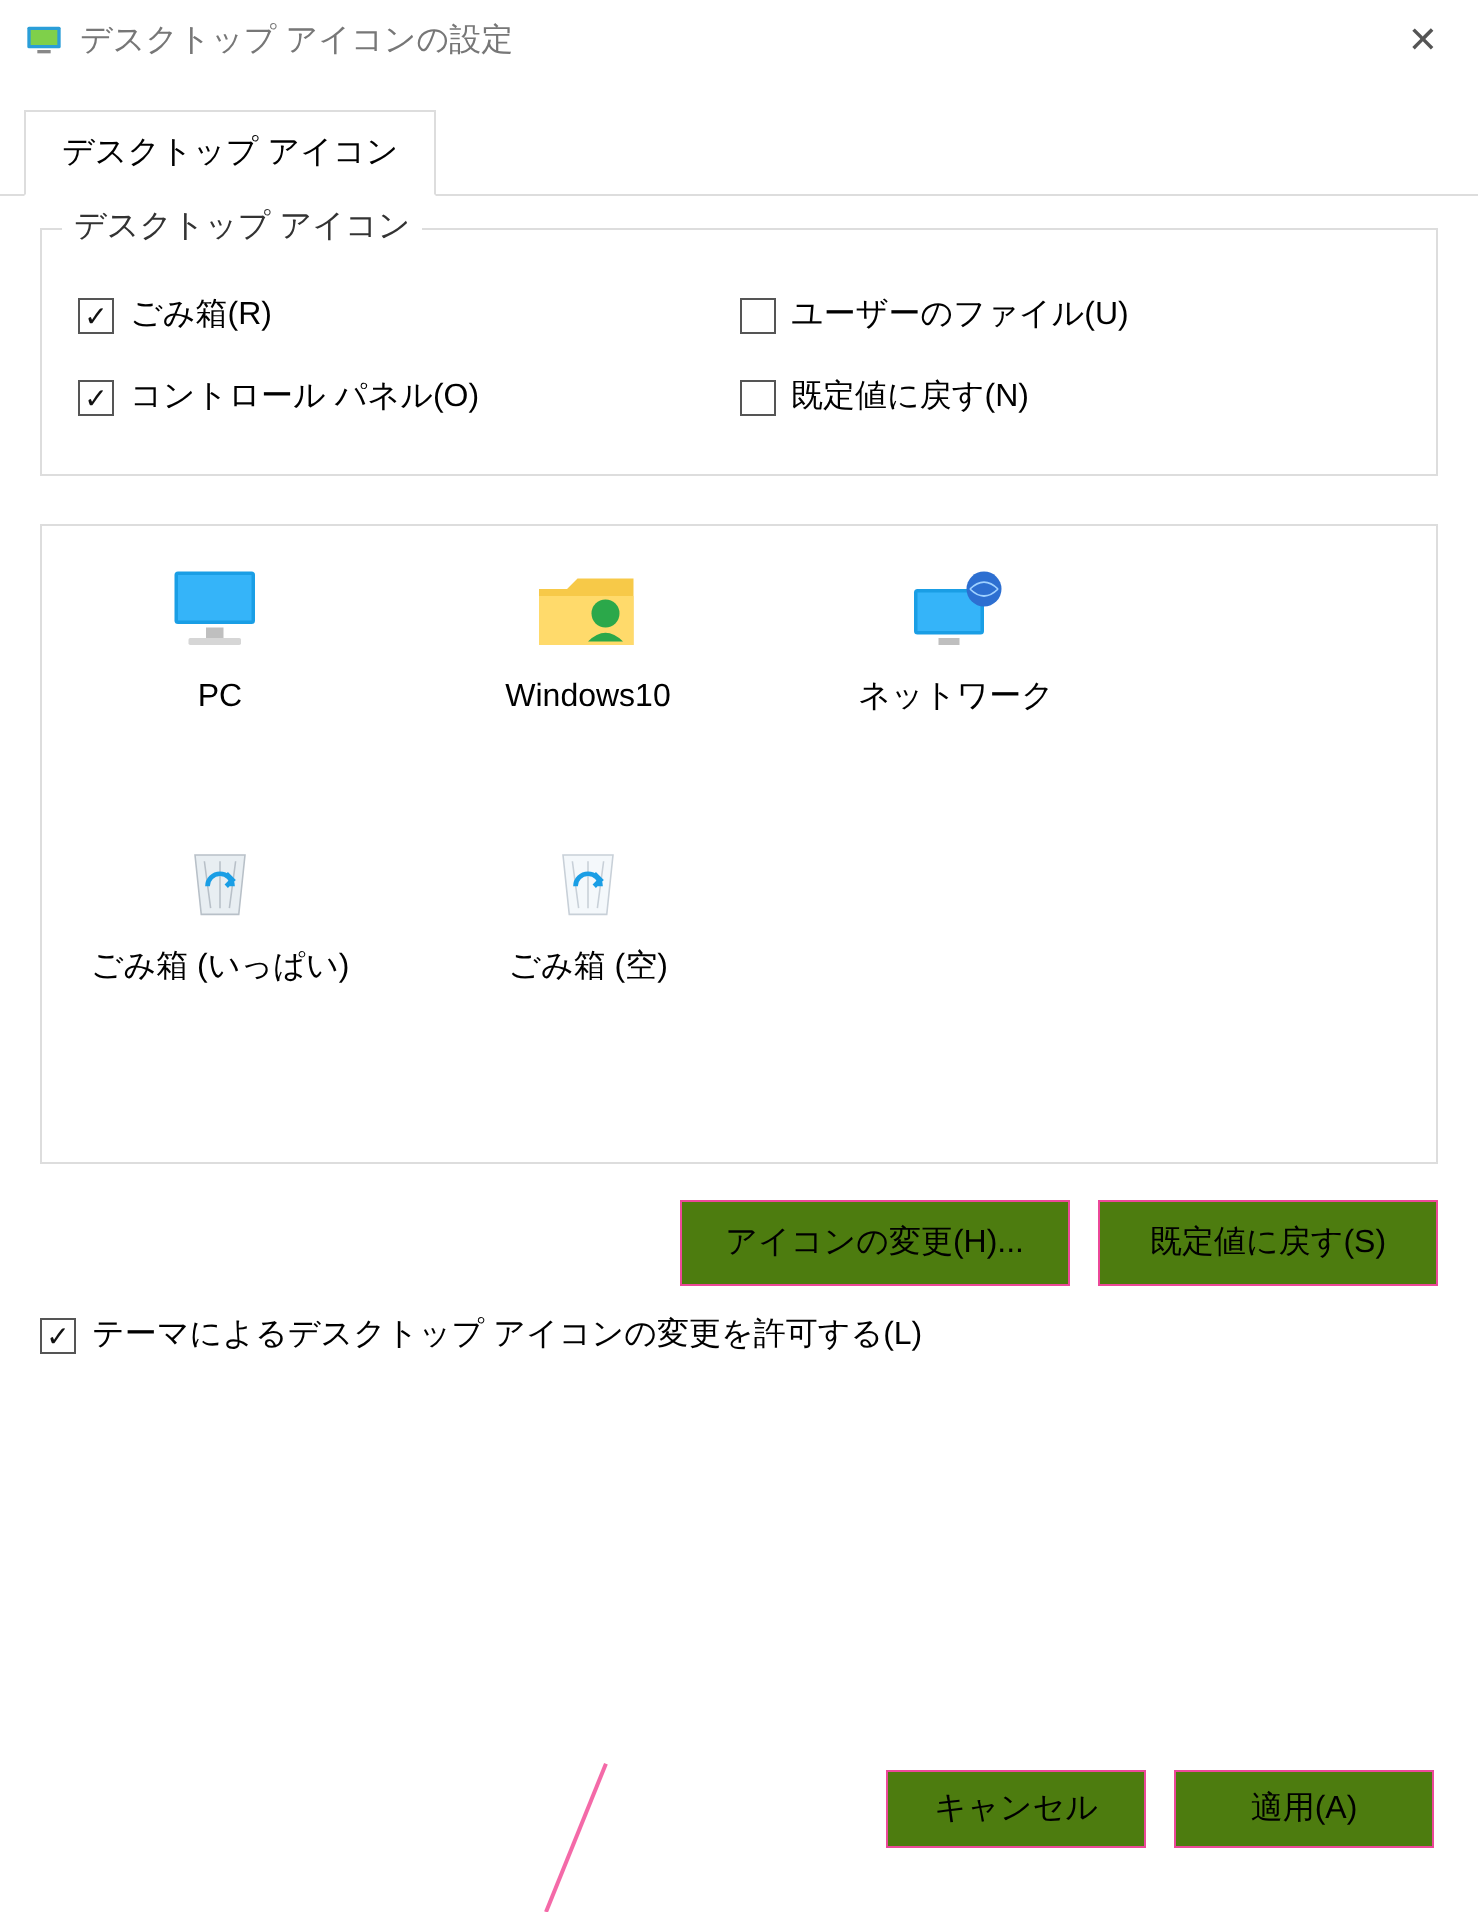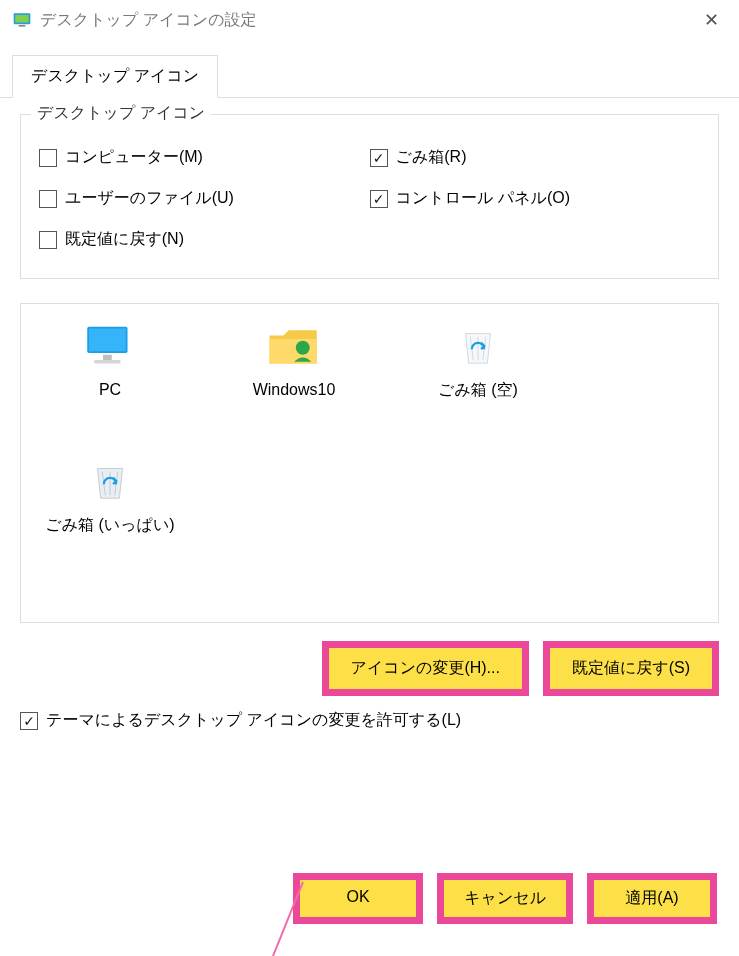--- a/index.html
+++ b/index.html
@@ -78,22 +78,22 @@
     .icon-row { display: flex; gap: 34px; flex-wrap: wrap; }
     .icon-cell {
       width: 150px;
       text-align: center;
       margin-bottom: 20px;
     }
     .icon-img { width: 64px; height: 52px; margin: 0 auto 8px; display:flex;align-items:center;justify-content:center; }
     .icon-label { font-size: 16px; line-height: 1.3; }
     .btnrow { display: flex; justify-content: flex-end; gap: 14px; margin-bottom: 14px; }
     .btn {
-      border: 7px solid #ec4899;
-      background: #fde047;
+      border: 1px solid #ec4899;
+      background: #4d7c0f;
       padding: 10px 22px;
       font-size: 16px;
       min-width: 170px;
       text-align: center;
     }
     .bottom-check {
       display: flex; align-items: center; gap: 8px;
       margin-top: 12px; font-size: 16px;
     }
     .dialog-buttons {
@@ -130,24 +130,20 @@
 
 <div class="tabs">
   <div class="tab">デスクトップ アイコン</div>
 </div>
 
 <div class="content">
   <div class="group">
     <div class="group-title">デスクトップ アイコン</div>
     <div class="checkrow">
       <div class="checkitem">
-        <span class="checkbox"></span>
-        <span>コンピューター(M)</span>
-      </div>
-      <div class="checkitem">
         <span class="checkbox">✓</span>
         <span>ごみ箱(R)</span>
       </div>
       <div class="checkitem">
         <span class="checkbox"></span>
         <span>ユーザーのファイル(U)</span>
       </div>
       <div class="checkitem">
         <span class="checkbox">✓</span>
         <span>コントロール パネル(O)</span>
@@ -178,51 +174,62 @@
               <path d="M4 14 L20 14 L26 8 L58 8 L58 46 L4 46 Z" fill="#f7c948"></path>
               <path d="M4 18 L58 18 L58 46 L4 46 Z" fill="#ffda6b"></path>
               <circle cx="42" cy="28" r="8" fill="#2ba84a"></circle>
               <path d="M32 44 Q42 34 52 44 Z" fill="#2ba84a"></path>
             </svg>
         </div>
         <div class="icon-label">Windows10</div>
       </div>
       <div class="icon-cell">
         <div class="icon-img">
+          <svg viewBox="0 0 64 52" width="56" height="48">
+              <rect x="8" y="14" width="40" height="26" rx="2" fill="#1a9ee5"></rect>
+              <rect x="10" y="16" width="36" height="22" fill="#35b4f9"></rect>
+              <rect x="22" y="42" width="12" height="4" fill="#bfbfbf"></rect>
+              <circle cx="48" cy="14" r="10" fill="#2d6fd1"></circle>
+              <path d="M40 14 Q48 6 56 14 M40 14 Q48 22 56 14" stroke="#9fd1ff" stroke-width="1" fill="none"></path>
+            </svg>
+        </div>
+        <div class="icon-label">ネットワーク</div>
+      </div>
+      <div class="icon-cell">
+        <div class="icon-img">
+          <svg viewBox="0 0 64 52" width="50" height="48">
+              <path d="M16 10 L48 10 L44 48 L20 48 Z" fill="#e8eef2" stroke="#b8c0c8"></path>
+              <path d="M22 14 L26 44 M32 14 L32 44 M42 14 L38 44" stroke="#b8c0c8" stroke-width="1"></path>
+              <path d="M24 30 A8 8 0 1 1 40 30 M36 22 L40 26 L36 30" fill="none" stroke="#1a9ee5" stroke-width="3"></path>
+            </svg>
+        </div>
+        <div class="icon-label">ごみ箱 (いっぱい)</div>
+      </div>
+      <div class="icon-cell">
+        <div class="icon-img">
           <svg viewBox="0 0 64 52" width="50" height="48">
               <path d="M16 10 L48 10 L44 48 L20 48 Z" fill="#f4f8fb" stroke="#c8d0d8"></path>
               <path d="M22 14 L26 44 M32 14 L32 44 M42 14 L38 44" stroke="#c8d0d8" stroke-width="1"></path>
               <path d="M24 30 A8 8 0 1 1 40 30 M36 22 L40 26 L36 30" fill="none" stroke="#1a9ee5" stroke-width="3"></path>
             </svg>
         </div>
         <div class="icon-label">ごみ箱 (空)</div>
       </div>
-      <div class="icon-cell">
-        <div class="icon-img">
-          <svg viewBox="0 0 64 52" width="50" height="48">
-              <path d="M16 10 L48 10 L44 48 L20 48 Z" fill="#e8eef2" stroke="#b8c0c8"></path>
-              <path d="M22 14 L26 44 M32 14 L32 44 M42 14 L38 44" stroke="#b8c0c8" stroke-width="1"></path>
-              <path d="M24 30 A8 8 0 1 1 40 30 M36 22 L40 26 L36 30" fill="none" stroke="#1a9ee5" stroke-width="3"></path>
-            </svg>
-        </div>
-        <div class="icon-label">ごみ箱 (いっぱい)</div>
-      </div>
     </div>
   </div>
 
   <div class="btnrow">
     <div class="btn">アイコンの変更(H)...</div>
     <div class="btn">既定値に戻す(S)</div>
   </div>
 
   <div class="bottom-check">
     <span class="checkbox">✓</span>
     <span>テーマによるデスクトップ アイコンの変更を許可する(L)</span>
   </div>
 </div>
 
 <div class="dialog-buttons">
-  <div class="btn">OK</div>
   <div class="btn">キャンセル</div>
   <div class="btn">適用(A)</div>
 </div>
 
 <div class="annotation-line"></div>
 
 </body></html>

